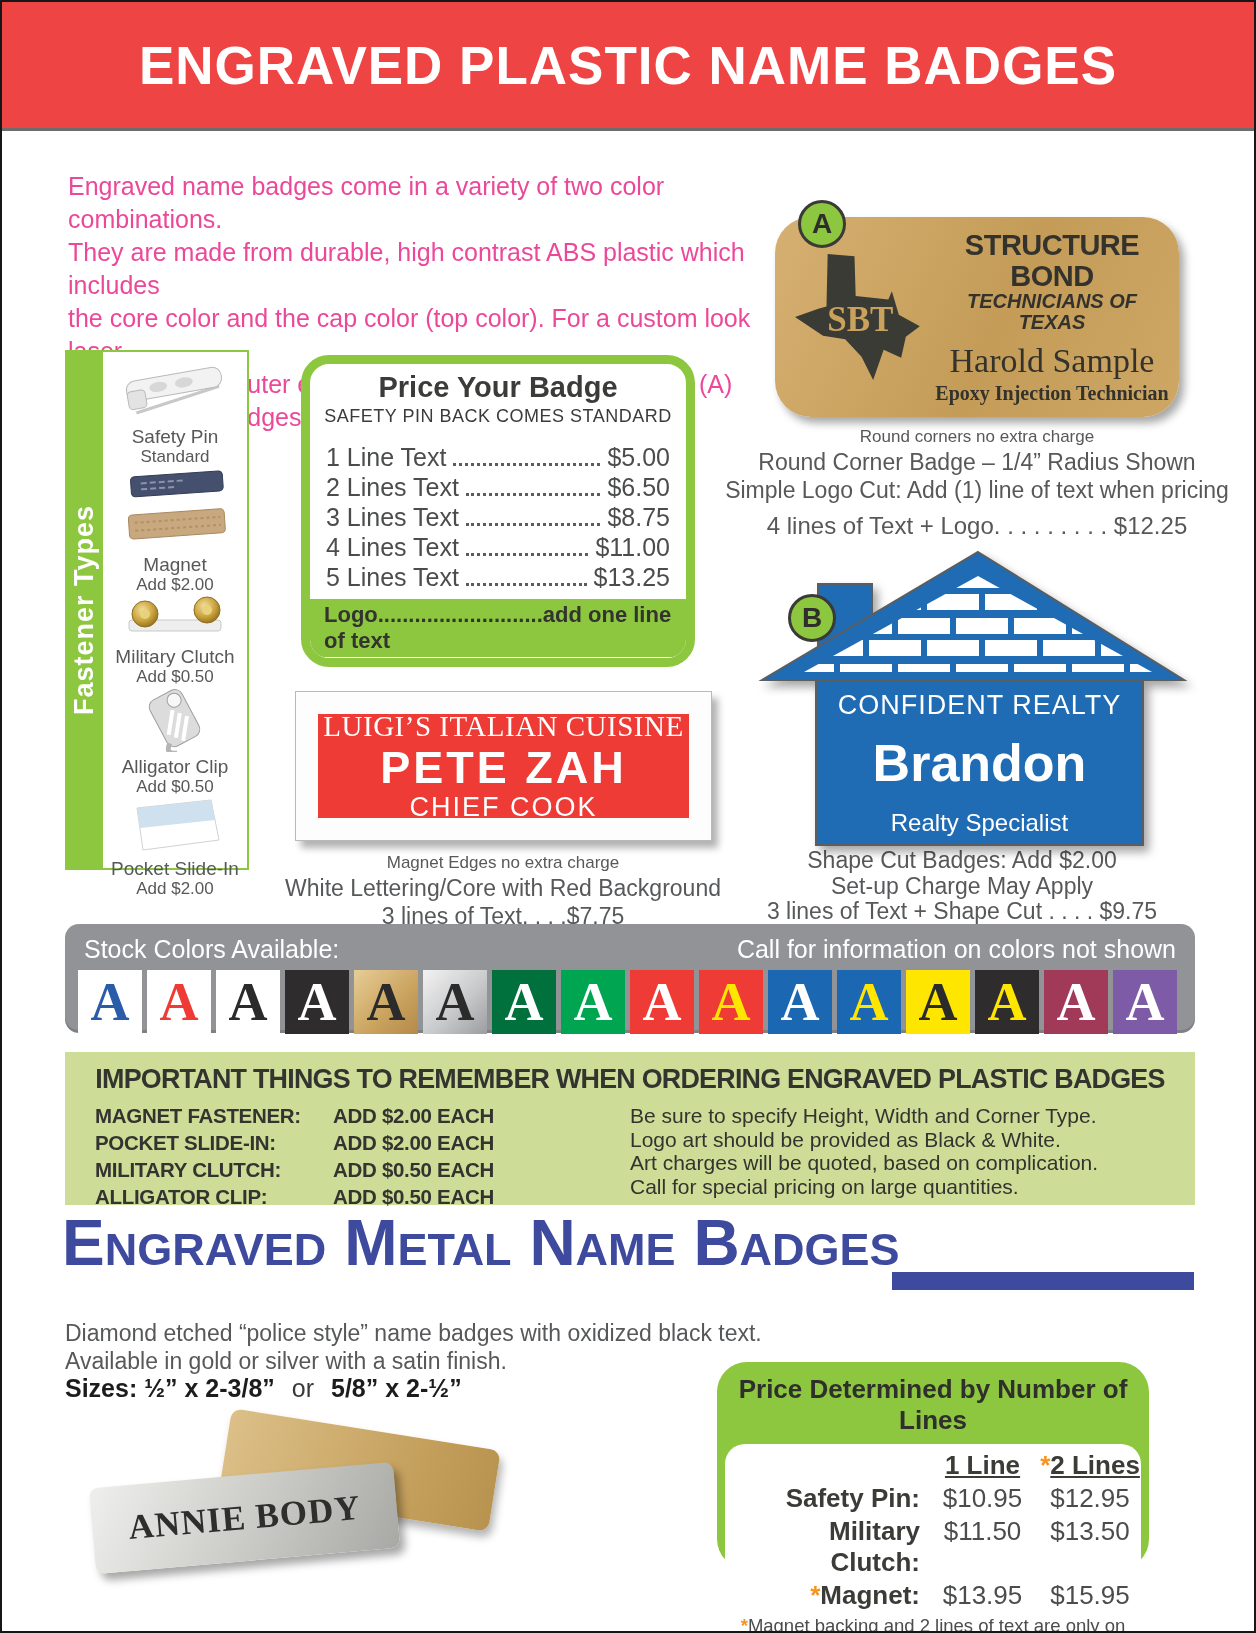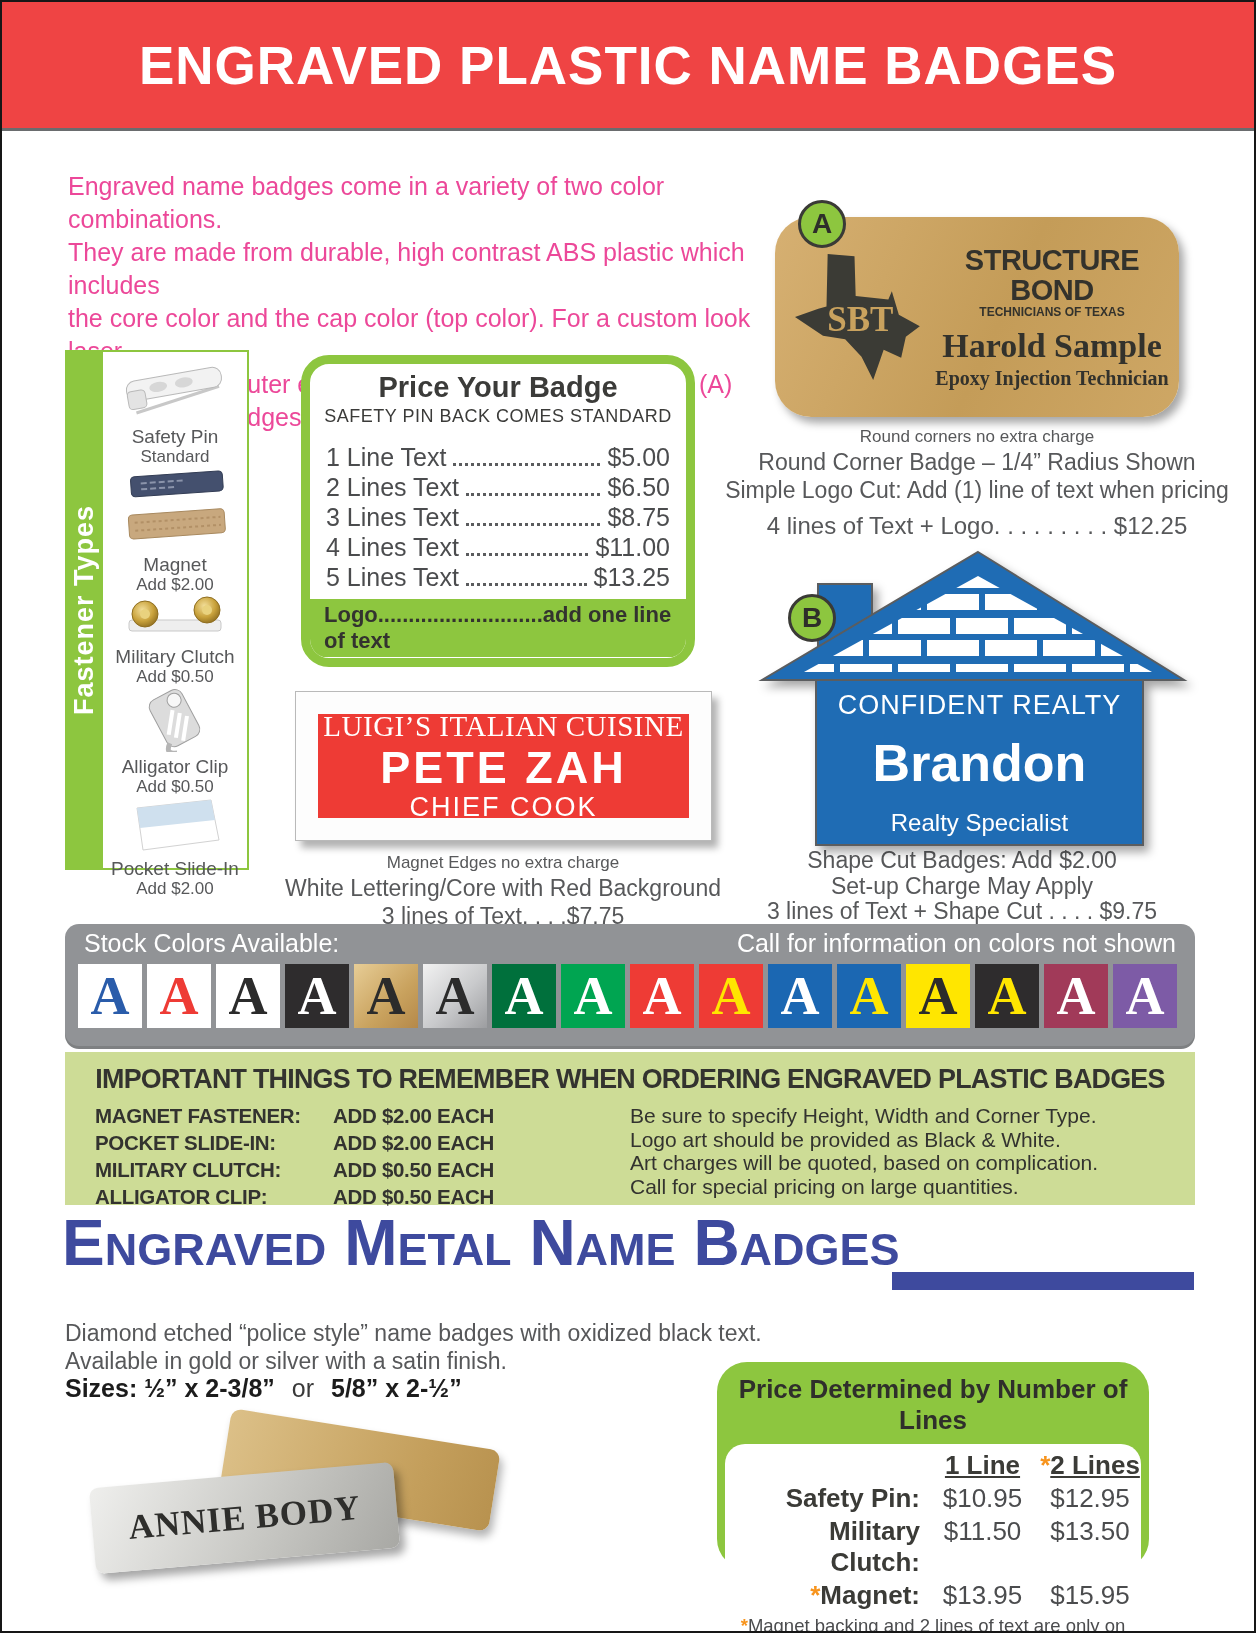--- a/index.html
+++ b/index.html
@@ -15,22 +15,22 @@
   .intro{position:absolute;left:66px;top:168px;width:710px;font-size:25px;line-height:33px;white-space:pre-line;color:#ec4899;}
   
   .circle-label{position:absolute;width:42px;height:42px;border-radius:50%;background:#8DC63F;border:3px solid #3a3a36;display:flex;align-items:center;justify-content:center;font-weight:bold;font-size:28px;color:#2e2e2a;z-index:5;}
   #circle-a{left:796px;top:198px;}
   .badge-a{position:absolute;left:773px;top:215px;width:404px;height:200px;border-radius:36px;
     background:linear-gradient(115deg,#D6B072 0%,#C49C58 55%,#CEA765 100%);
     box-shadow:5px 6px 8px rgba(0,0,0,.35);display:flex;align-items:center;padding:0 8px;box-sizing:border-box;z-index:2;}
   .badge-a .logo-wrap{width:150px;display:flex;justify-content:center;}
   .badge-a .txt{flex:1;text-align:center;color:#33322c;line-height:1.05;}
   .ba-1{font-size:29px;font-weight:bold;letter-spacing:-0.5px;}
-  .ba-2{font-size:12px;font-weight:bold;margin-top:0;}
-  .ba-3{font-family:"Liberation Serif",serif;font-weight:bold;font-size:34px;margin-top:10px;}
+  .ba-2{font-size:20px;font-weight:bold;margin-top:0;font-style:italic;}
+  .ba-3{font-family:"Liberation Serif",serif;font-weight:normal;font-size:34px;margin-top:10px;}
   .ba-4{font-family:"Liberation Serif",serif;font-weight:bold;font-size:20px;margin-top:4px;}
   .captions{position:absolute;text-align:center;color:#57585a;}
   #captions-a{left:720px;top:424px;width:510px;}
   .cap-sm{font-size:17px;line-height:22px;}
   .cap-md{font-size:23px;line-height:28px;}
   .cap-price{font-size:24px;line-height:30px;margin-top:7px;}
   
   .fastener{position:absolute;left:63px;top:348px;width:184px;height:520px;display:flex;}
   .fastener .strip{width:38px;background:#8DC63F;display:flex;align-items:center;justify-content:center;}
   .fastener .strip span{writing-mode:vertical-rl;transform:rotate(180deg);color:#fff;font-weight:bold;font-size:27px;letter-spacing:1px;}
@@ -60,21 +60,21 @@
   .house-wrap{position:absolute;left:720px;top:520px;width:480px;height:330px;z-index:1;}
   .house-wrap svg{filter:drop-shadow(5px 6px 5px rgba(0,0,0,.35));}
   #circle-b{left:786px;top:592px;}
   .house-text{position:absolute;left:814px;top:688px;width:327px;text-align:center;color:#fff;z-index:3;}
   .hb-1{font-size:27px;letter-spacing:1px;}
   .hb-2{font-size:52px;font-weight:bold;margin-top:12px;}
   .hb-3{font-size:24px;margin-top:16px;}
   #captions-house{left:720px;top:846px;width:480px;}
   .cap-house{font-size:23px;line-height:25.5px;}
   
-  .stock{position:absolute;left:63px;top:922px;width:1130px;height:122px;background:#919396;border-radius:14px;box-sizing:border-box;padding:5px 13px 0 13px;box-shadow:0 3px 0 #7e8082;}
+  .stock{position:absolute;left:63px;top:922px;width:1130px;height:106px;background:#919396;border-radius:14px;box-sizing:border-box;padding:11px 13px 0 13px;box-shadow:0 3px 0 #7e8082;}
   .stock-top{display:flex;justify-content:space-between;color:#fff;font-size:25px;padding:0 6px;margin-bottom:6px;}
   .swatches{display:flex;gap:5px;}
   .swatch{width:64px;height:64px;display:flex;align-items:center;justify-content:center;}
   .swatch span{font-family:"Liberation Serif",serif;font-weight:bold;font-size:54px;line-height:54px;}
   
   .important{position:absolute;left:63px;top:1050px;width:1130px;height:153px;background:#CDDC96;box-sizing:border-box;}
   .imp-title{text-align:center;color:#33332f;font-weight:bold;font-size:28px;letter-spacing:-0.8px;margin-top:11px;transform:scaleX(.96);}
   .imp-left{position:absolute;left:30px;top:52px;display:grid;grid-template-columns:238px auto;row-gap:3px;color:#33332f;font-weight:bold;font-size:20.5px;letter-spacing:-0.3px;}
   .imp-right{position:absolute;left:565px;top:52px;color:#33332f;font-size:21px;line-height:23.5px;}
   

